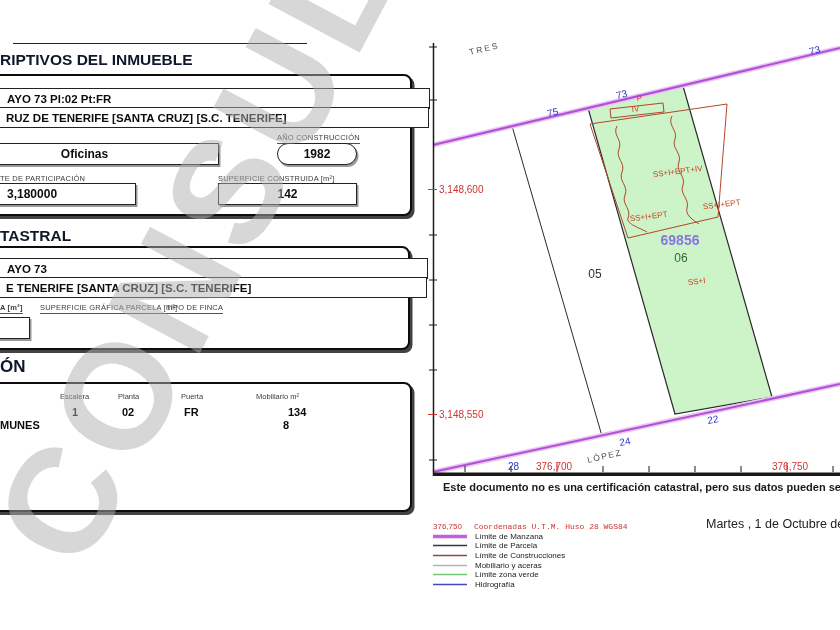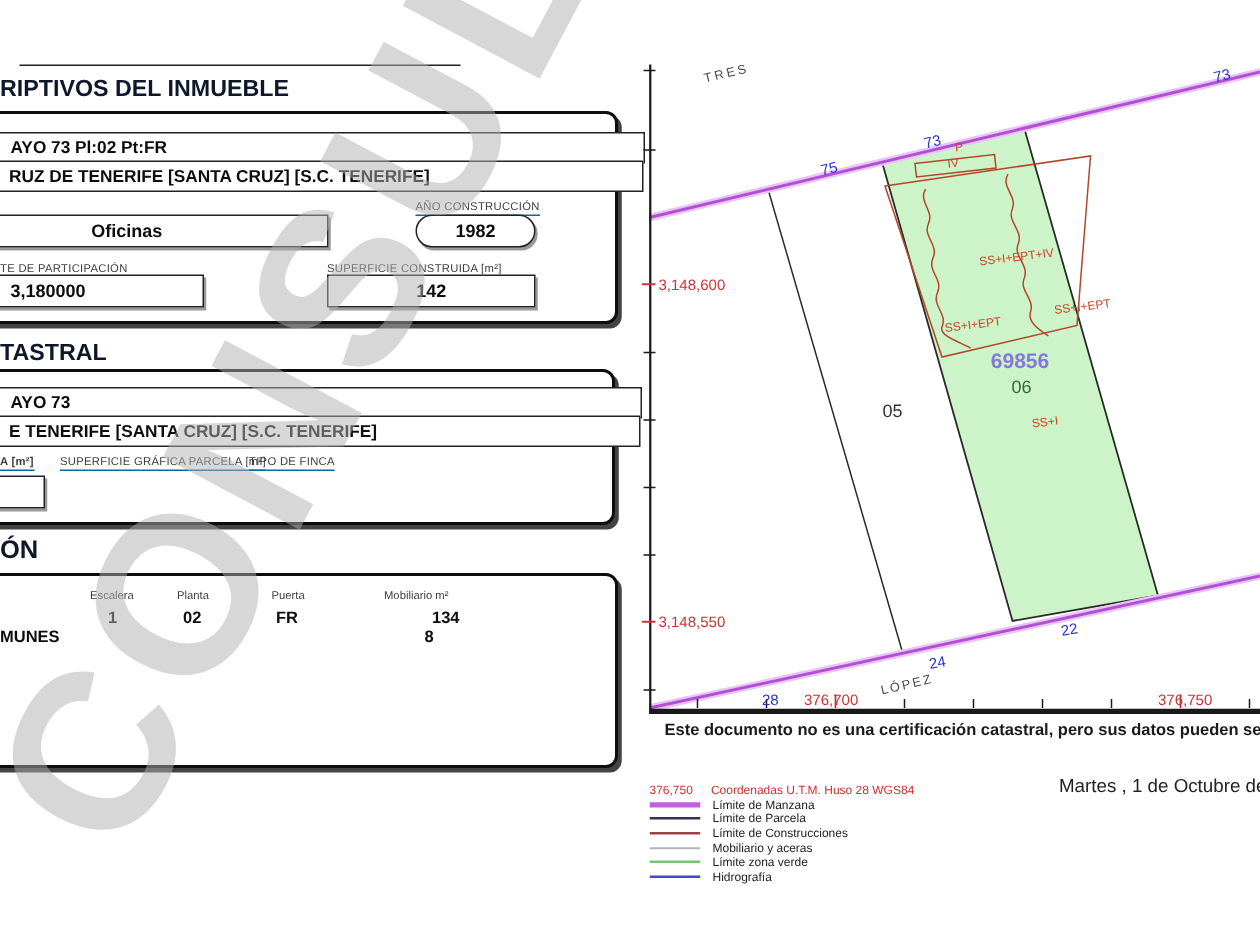--- a/index.html
+++ b/index.html
@@ -131,21 +131,21 @@
     <text x="261" y="262" font-size="12" text-anchor="middle" fill="#2f6b33">06</text>
     <text x="175" y="278" font-size="12" fill="#333" text-anchor="middle">05</text>
   </svg>
 
   <div class="note" style="left:443px;top:481px;">Este documento no es una certificación catastral, pero sus datos pueden ser verifica</div>
   <div class="date" style="left:706px;top:517px;">Martes , 1 de Octubre de</div>
 
   <div class="legend">
     <div class="legend-row">
       <span class="legend-coords">376,750</span>
-      <span class="legend-coords" style="margin-left:12px;">Coordenadas U.T.M. Huso 28 WGS84</span>
+      <span class="legend-coords" style="margin-left:12px;font-family:Liberation Mono, monospace;">Coordenadas U.T.M. Huso 28 WGS84</span>
     </div>
     <div class="legend-row">
       <svg width="34" height="5">
           <line x1="0" y1="2.5" x2="34" y2="2.5" stroke-width="3.5" stroke="#c05fe0"></line>
         </svg>
       <span class="legend-label">Límite de Manzana</span>
     </div>
     <div class="legend-row">
       <svg width="34" height="5">
           <line x1="0" y1="2.5" x2="34" y2="2.5" stroke-width="1.6" stroke="#333355"></line>

